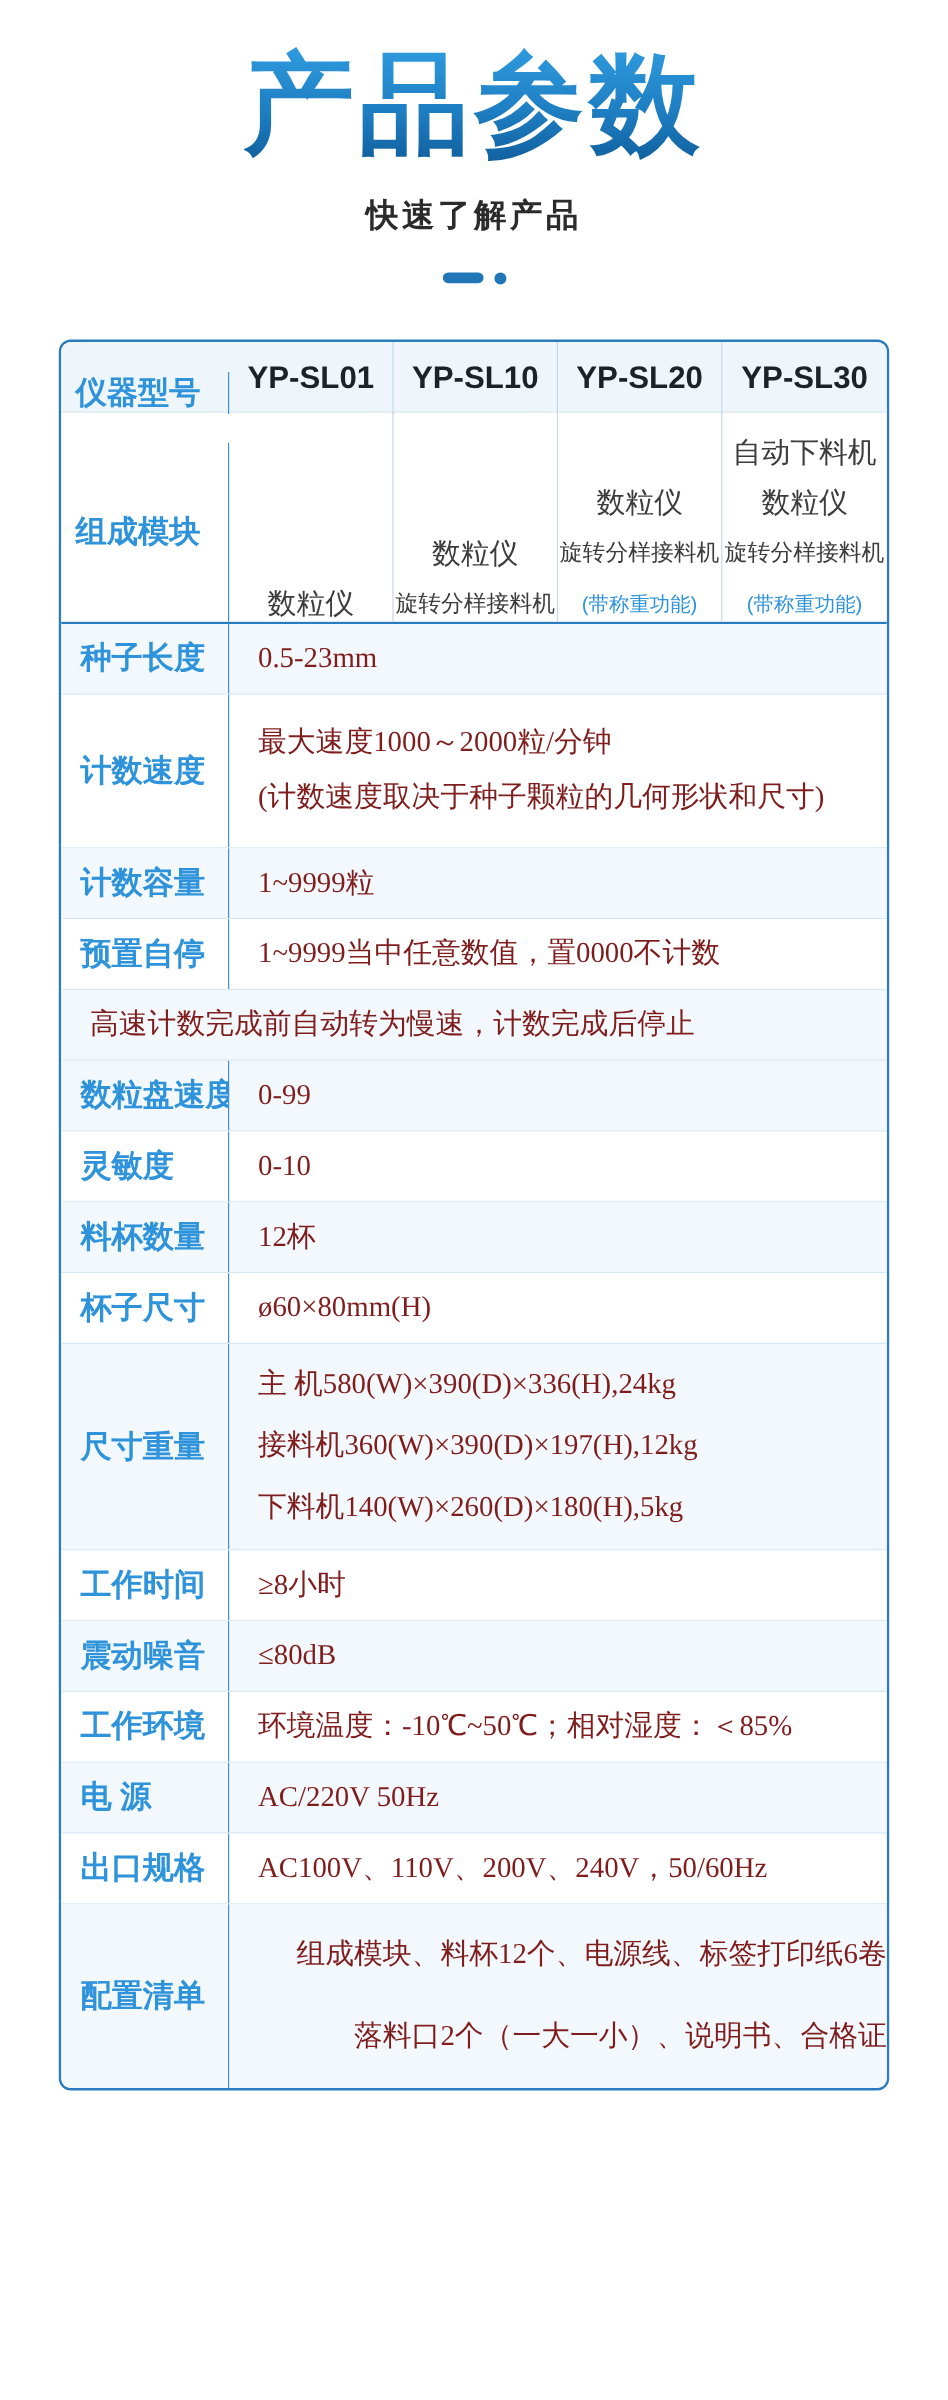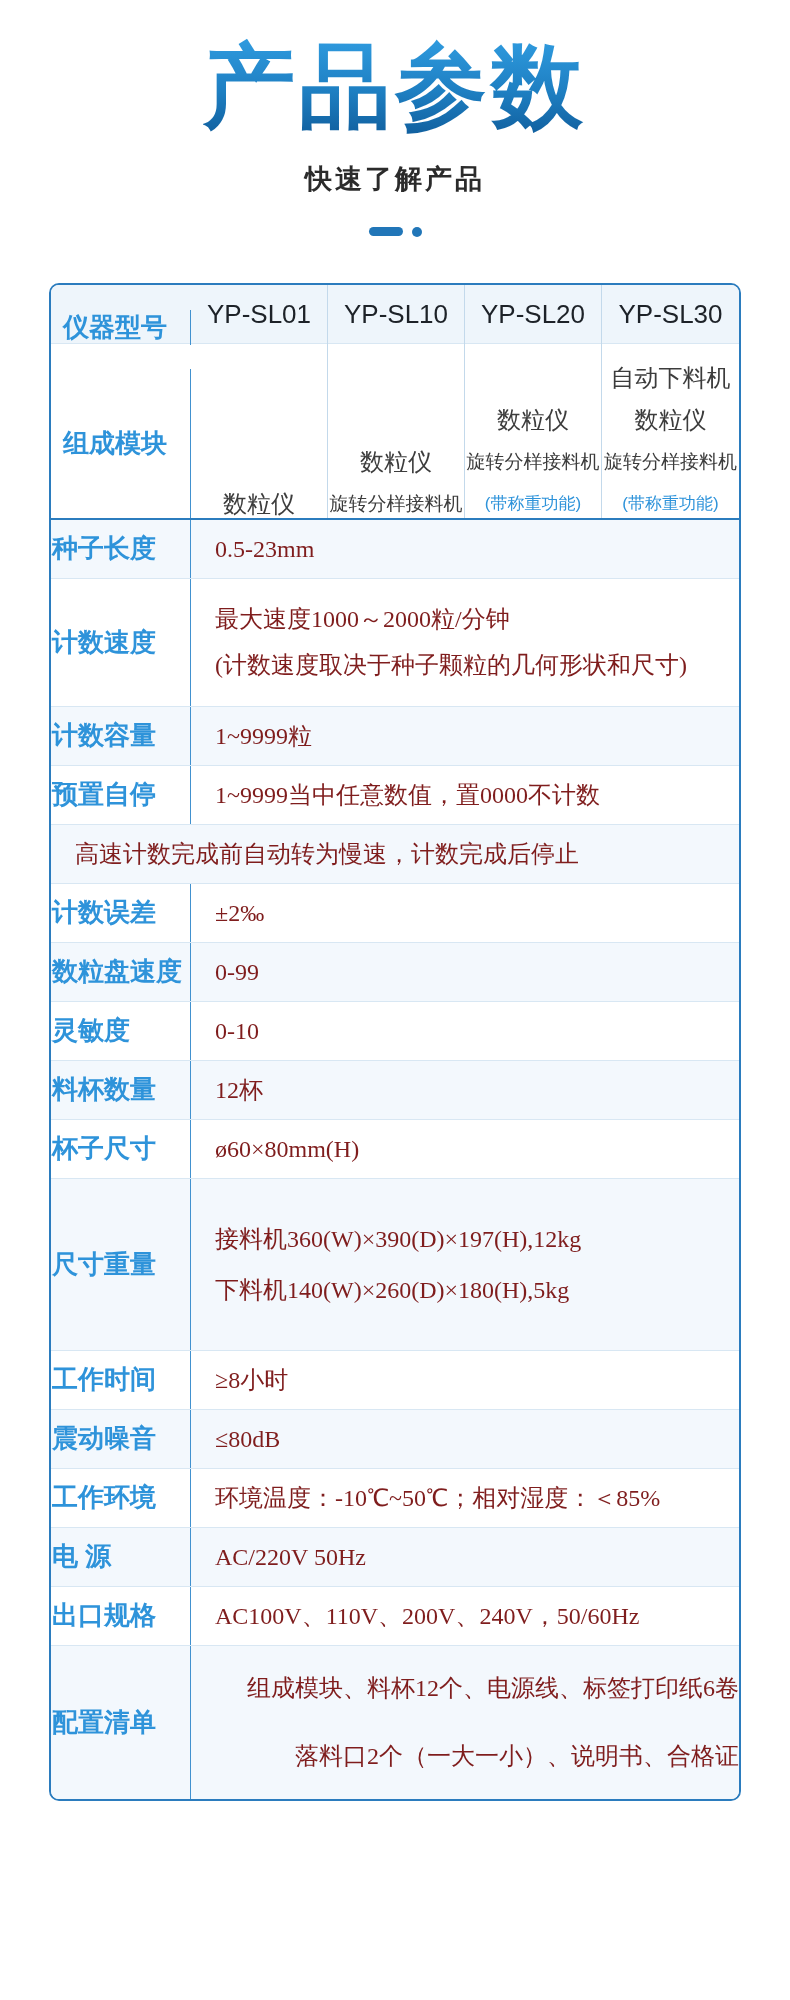--- a/index.html
+++ b/index.html
@@ -40,42 +40,42 @@
   
   .models{border-bottom:2px solid #2b7cbe;}
   .mrow{display:grid;grid-template-columns:140px 1fr 1fr 1fr 1fr;}
   .mrow.mhead{height:58px;background:#eef5fb;border-bottom:1px solid #d8e7f3;}
   .mrow.mbody{height:174px;background:#ffffff;}
   .mcell{display:flex;align-items:center;justify-content:center;box-sizing:border-box;}
   .mcell.first{justify-content:flex-start;padding-left:12px;border-right:1.5px solid #4191cf;margin-top:25px;}
   .mcell.colsep{border-right:1px solid #c3d9eb;}
   .mcell.lastcol{border-right:none;}
   .row-label{font-size:26px;font-weight:700;color:#2e93da;white-space:nowrap;}
-  .model-name{font-size:26px;font-weight:400;color:#1d2228;}
+  .model-name{font-size:26px;font-weight:700;color:#1d2228;}
   .module-cell{
     flex-direction:column;align-items:center;justify-content:flex-end;
     padding-top:16px;gap:14px;
   }
   .module-line{font-size:24px;color:#3c3c3c;line-height:28px;white-space:nowrap;}
   .module-line.small{font-size:19px;}
   .module-line.note{font-size:17px;color:#2e93da;}
 
   
   .spec-row{
     display:flex;height:59px;box-sizing:border-box;
     border-bottom:1px solid #d8e7f3;background:#ffffff;
   }
   .spec-row.alt{background:#f3f8fd;}
   .spec-row.last{border-bottom:none;}
   .spec-row.h2{height:128px;}
   .spec-row.h3{height:172px;}
   .spec-row.hl{height:153px;}
   .spec-label{
     width:140px;flex:0 0 140px;box-sizing:border-box;
-    display:flex;align-items:center;padding-left:1px;
+    display:flex;align-items:center;padding-left:16px;
     border-right:1.5px solid #4191cf;
     font-size:26px;font-weight:700;color:#2e93da;white-space:nowrap;overflow:hidden;
   }
   .spec-value{
     flex:1;display:flex;flex-direction:column;justify-content:center;
     padding-left:24px;box-sizing:border-box;
   }
   .spec-value.gap2{gap:16px;}
   .spec-value.gap3{gap:21px;}
   .spec-value.gapl{gap:38px;text-align:right;}
@@ -168,26 +168,20 @@
           <span class="value-line">1~9999当中任意数值，置0000不计数</span>
         </div>
     </div>
 
     <div class="spec-row alt">
       <div class="spec-value">
           <span class="value-line">高速计数完成前自动转为慢速，计数完成后停止</span>
         </div>
     </div>
 
-    <div class="spec-row">
-      <div class="spec-label">计数误差</div>
-      <div class="spec-value">
-          <span class="value-line">±2‰</span>
-        </div>
-    </div>
 
     <div class="spec-row alt">
       <div class="spec-label">数粒盘速度</div>
       <div class="spec-value">
           <span class="value-line">0-99</span>
         </div>
     </div>
 
     <div class="spec-row">
       <div class="spec-label">灵敏度</div>
@@ -206,20 +200,21 @@
     <div class="spec-row">
       <div class="spec-label">杯子尺寸</div>
       <div class="spec-value">
           <span class="value-line">ø60×80mm(H)</span>
         </div>
     </div>
 
     <div class="spec-row alt h3">
       <div class="spec-label">尺寸重量</div>
       <div class="spec-value gap3">
+        <span class="value-line">主 机580(W)×390(D)×336(H),24kg</span>
         <span class="value-line">接料机360(W)×390(D)×197(H),12kg</span>
         <span class="value-line">下料机140(W)×260(D)×180(H),5kg</span>
       </div>
     </div>
 
     <div class="spec-row">
       <div class="spec-label">工作时间</div>
       <div class="spec-value">
           <span class="value-line">≥8小时</span>
         </div>

